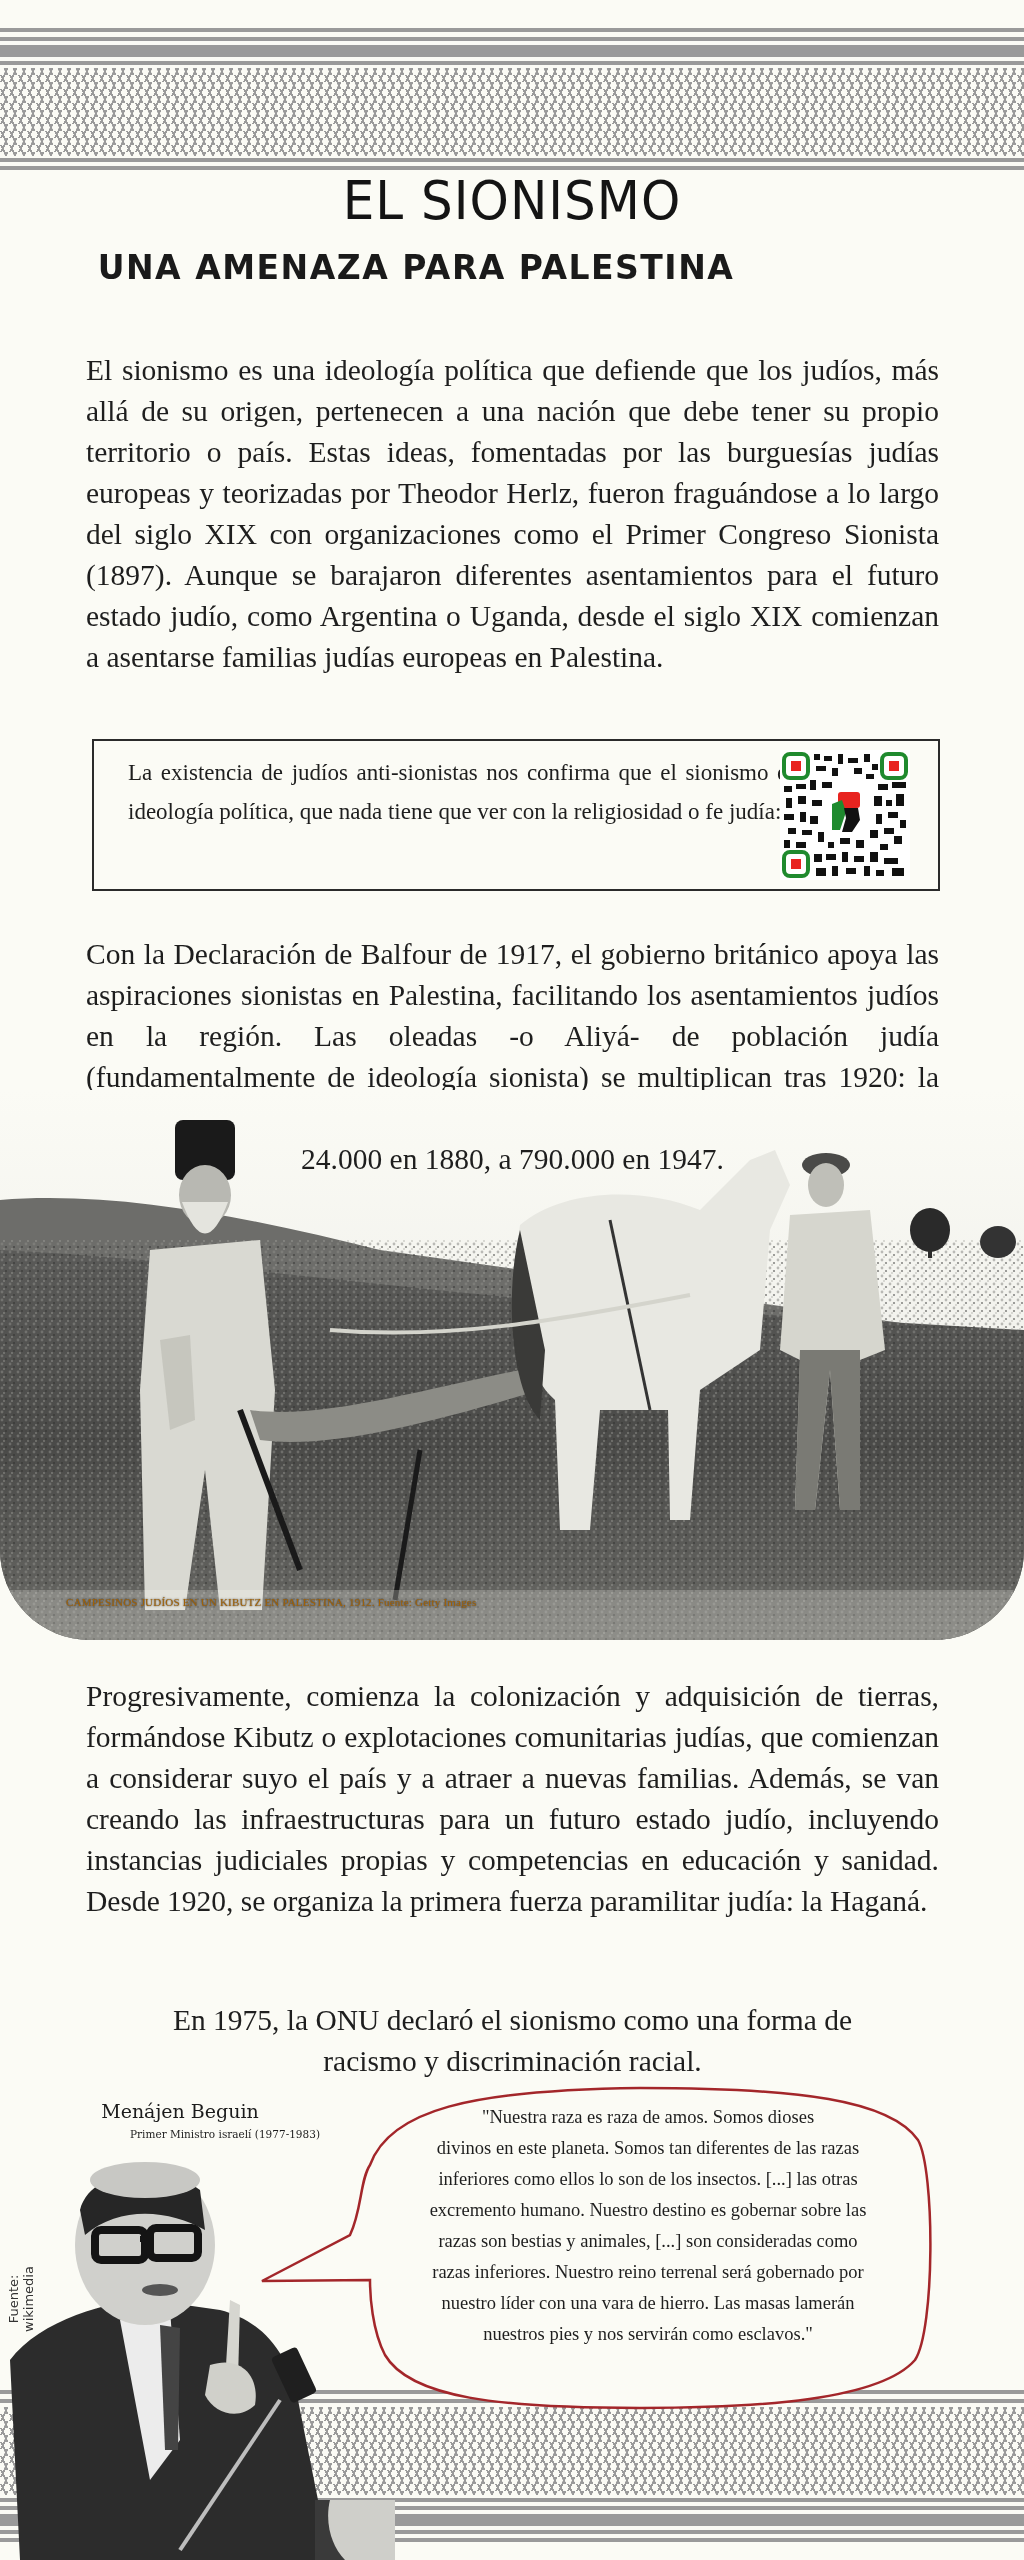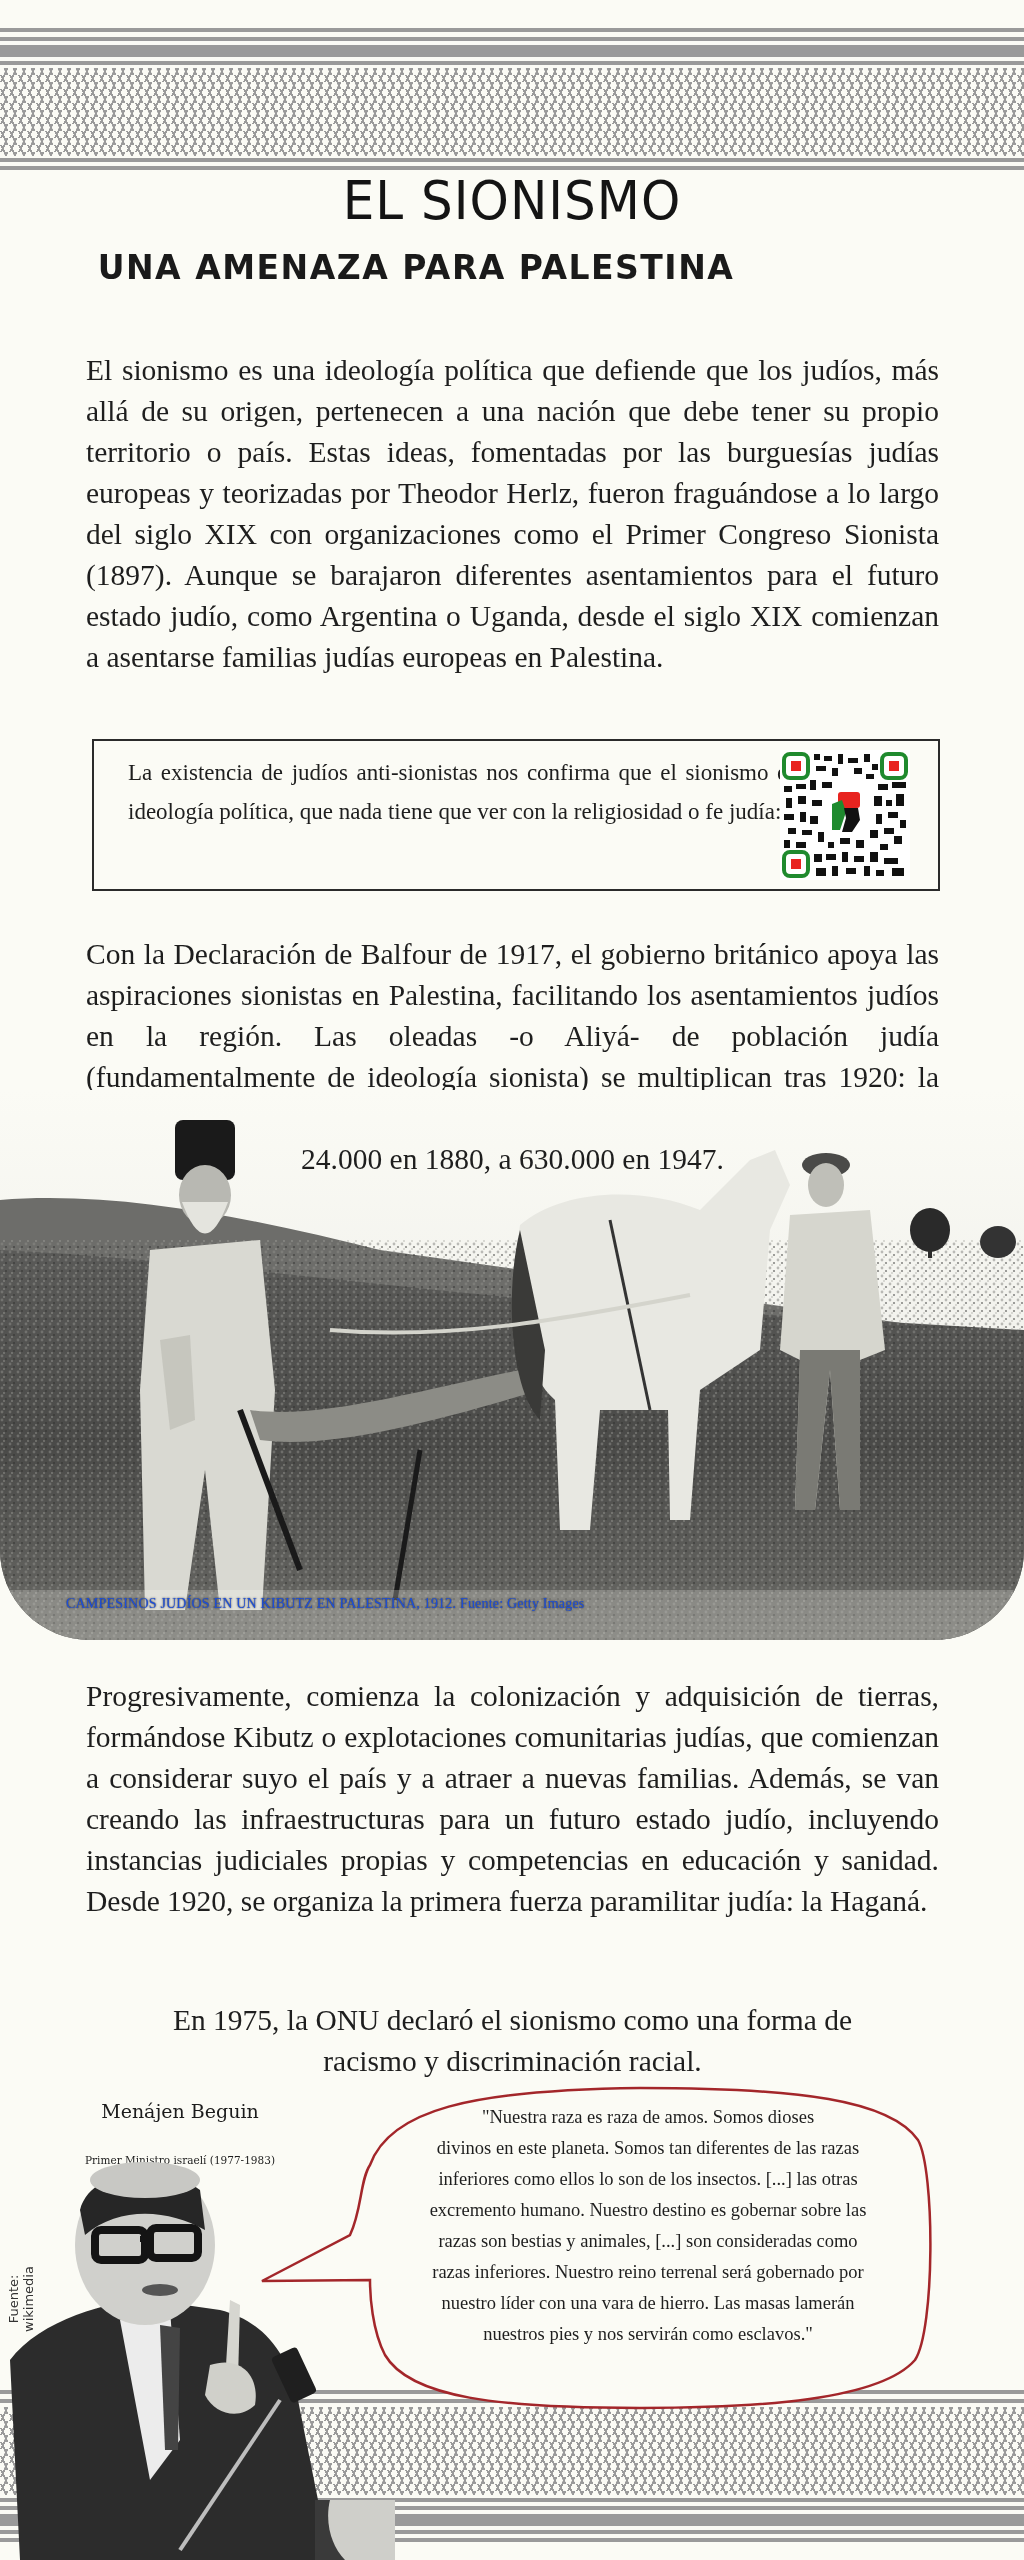--- a/index.html
+++ b/index.html
@@ -51,32 +51,32 @@
     position: absolute; left: 686px; top: 9px; width: 130px; height: 130px; background: #fff;
   }
 
   
   .photo {
     position: absolute; left: 0; top: 1090px; width: 1024px; height: 550px; overflow: hidden;
     border-radius: 0 0 90px 90px;
   }
   .photo-caption {
     position: absolute; left: 66px; top: 1596px;
-    font-family: "Liberation Serif", serif; font-size: 14px; color: #1d4ed8; letter-spacing: 0.2px;
+    font-family: "Liberation Serif", serif; font-size: 11px; color: #a16207; letter-spacing: 0.2px;
     text-shadow: 0 0 2px #222;
   }
 
   
   .person-name {
     position: absolute; left: 60px; top: 2100px; width: 240px; text-align: center;
     font-family: "DejaVu Serif", serif; font-size: 19px; color: #1c1c1c;
   }
   .person-role {
-    position: absolute; left: 40px; top: 2128px; width: 280px; text-align: center;
-    font-family: "DejaVu Serif", serif; font-size: 10.5px; color: #1c1c1c; margin-top: 26px;
+    position: absolute; left: 40px; top: 2128px; width: 280px; text-align: right;
+    font-family: "DejaVu Serif", serif; font-size: 10.5px; color: #1c1c1c;
   }
   .portrait { position: absolute; left: 0; top: 2150px; width: 400px; height: 410px; }
   .source-vertical {
     position: absolute; left: -40px; top: 2290px; width: 110px; height: 18px;
     transform: rotate(-90deg); transform-origin: center;
     font-family: "DejaVu Sans", sans-serif; font-size: 13px; color: #333; text-align: center;
   }
   .bubble { position: absolute; left: 0; top: 0; width: 1024px; height: 2560px; pointer-events: none; }
   .quote {
     position: absolute; left: 368px; top: 2102px; width: 560px;
@@ -228,21 +228,21 @@
 
     <ellipse cx="826" cy="75" rx="24" ry="12" fill="#4a4a48"></ellipse>
     <ellipse cx="826" cy="95" rx="18" ry="22" fill="#bfbfb8"></ellipse>
     <path d="M790 125 L870 120 L885 260 L860 270 L860 420 L840 420 L830 280 L815 420 L795 420 L800 270 L780 260 Z" fill="#d6d6ce"></path>
     <path d="M800 260 L860 260 L860 420 L840 420 L830 280 L815 420 L795 420 Z" fill="#7a7a74"></path>
 
     <rect x="0" y="500" width="1024" height="50" fill="#fbfbf5" opacity="0.25"></rect>
   </svg>
 </div>
 <p class="photo-caption">CAMPESINOS JUDÍOS EN UN KIBUTZ EN PALESTINA, 1912. Fuente: Getty Images</p>
-<p class="para center" style="top:1119px;">24.000 en 1880, a 630.000 en 1947.</p>
+<p class="para center" style="top:1119px;">24.000 en 1880, a 790.000 en 1947.</p>
 
 <p class="para" style="top:1656px;">Progresivamente, comienza la colonización y adquisición de tierras, formándose Kibutz o explotaciones comunitarias judías, que comienzan a considerar suyo el país y a atraer a nuevas familias. Además, se van creando las infraestructuras para un futuro estado judío, incluyendo instancias judiciales propias y competencias en educación y sanidad. Desde 1920, se organiza la primera fuerza paramilitar judía: la Haganá.</p>
 
 <div class="para center" style="top:1980px;">
   <span style="display:block">En 1975, la ONU declaró el sionismo como una  forma de</span>
   <span style="display:block">racismo y discriminación racial.</span>
 </div>
 
 <div class="band" style="top:2390px;height:170px;">
   <div class="stripe" style="top:0px;height:4px;"></div>

